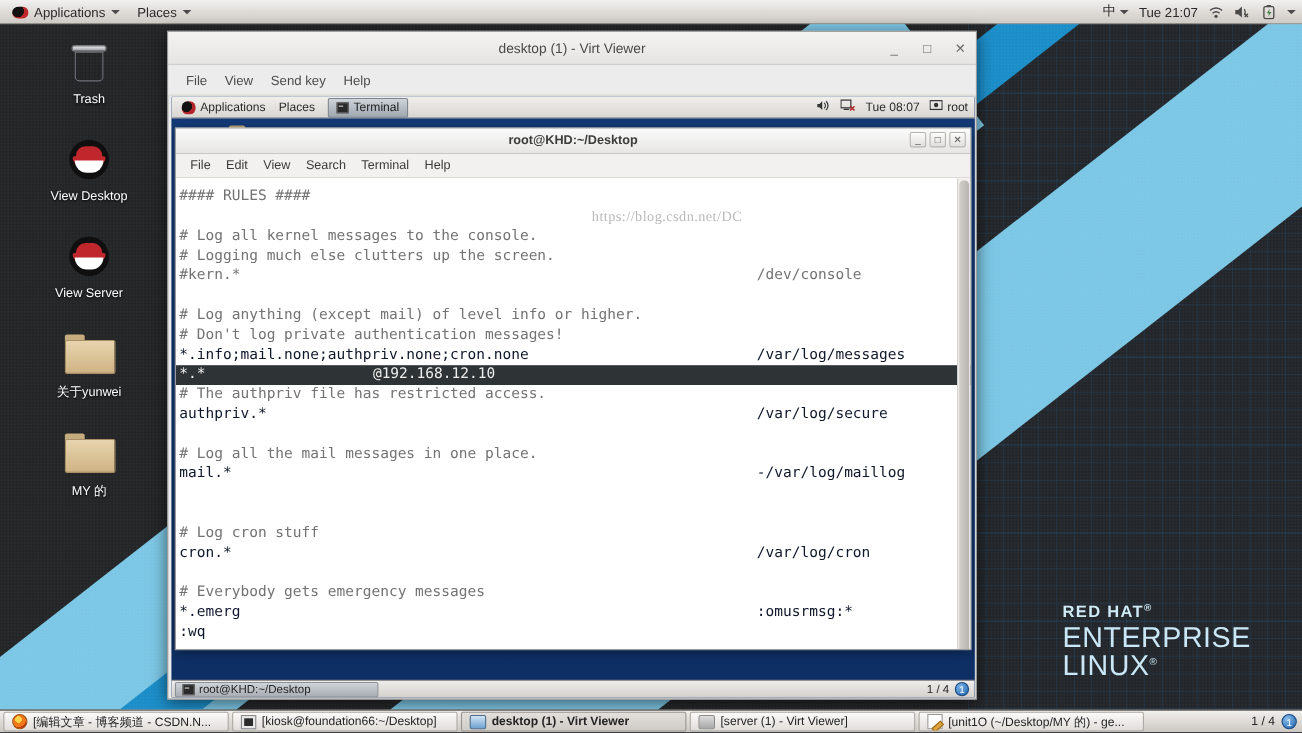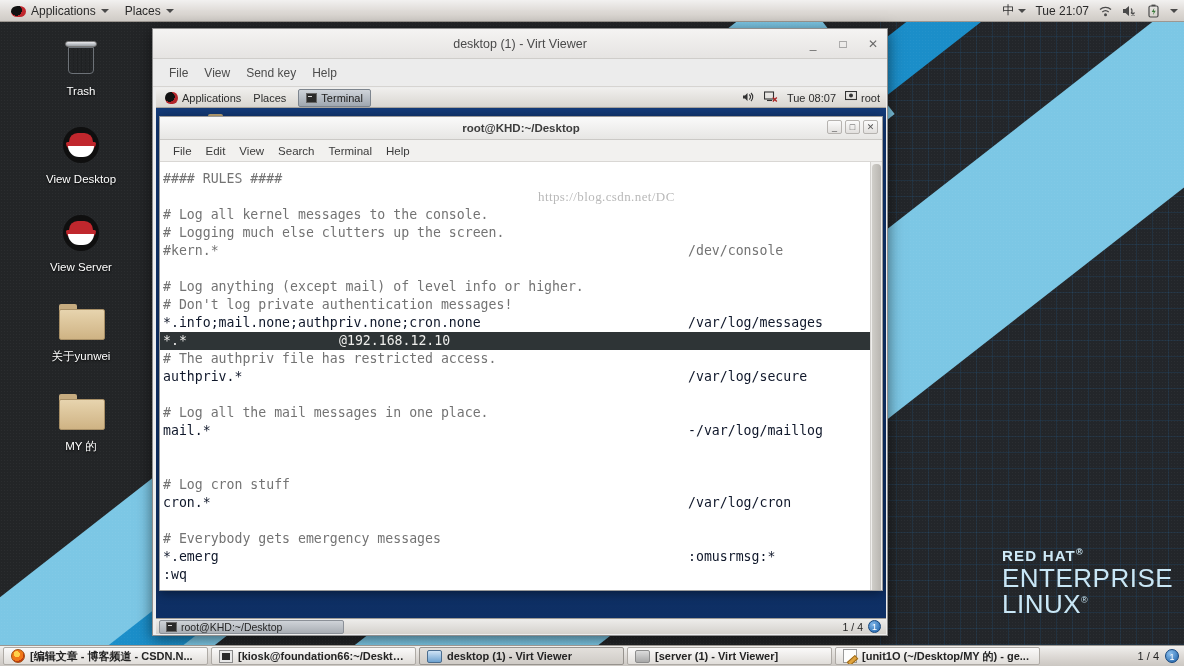--- a/index.html
+++ b/index.html
@@ -43,21 +43,20 @@
     background-size: 3px 3px;
     pointer-events:none;
   }
 
   
   .rhel-logo {
     position: absolute; left: 966px; top: 548px;
     color: #d8eef8;
     line-height: 1;
     letter-spacing: .5px;
-    margin-left: 36px;
   }
   .rhel-redhat { font-size: 15px; font-weight: bold; color:#cfeaf7; letter-spacing:1.2px;}
   .rhel-ent { font-size: 26px; letter-spacing: .5px; color:#c9e7f6; margin-top:2px;}
   .rhel-lin { font-size: 26px; letter-spacing: .5px; color:#c9e7f6; }
   .sup { font-size: 9px; vertical-align: super; }
 
   
   .top-panel {
     position: absolute; left: 0; top: 0; width: 1184px; height: 22px;
     background: linear-gradient(180deg,#f2f1f0 0%,#dedad6 55%,#cfcbc6 100%);
@@ -303,21 +302,21 @@
     height:18px; padding:0 7px; flex:1 1 0; min-width:0; max-width:205px;
     background:linear-gradient(180deg,#fbfafa,#e0ddd9);
     border:1px solid #aeaaa5; border-radius:2px;
     white-space:nowrap; overflow:hidden; text-overflow:ellipsis;
   }
   .tbtn.active{
     background:linear-gradient(180deg,#e3e0dc,#cfcbc6);
     border-color:#97938e;
     font-weight:bold;
   }
-  .tbtn .lb{ overflow:hidden; text-overflow:ellipsis; white-space:nowrap;font-weight:bold;}
+  .tbtn .lb{ overflow:hidden; text-overflow:ellipsis; white-space:nowrap;}
   .bottom-right{ margin-left:auto; display:flex; align-items:center; gap:6px; padding-right:2px;}
   .ff-ico{
     width:14px;height:14px;border-radius:50%;
     background:radial-gradient(circle at 40% 35%,#ffd24a 0 28%,#f07818 29% 62%,#c23a12 63%);
     border:1px solid #a0500f; flex:0 0 auto;
   }
   .term-ico{
     width:14px;height:13px;background:#e8e8e8;border:1px solid #8a8a8a;flex:0 0 auto;position:relative;
   }
   .term-ico::after{content:"";position:absolute;left:2px;top:2px;right:2px;bottom:2px;background:#2b2b2b;}

